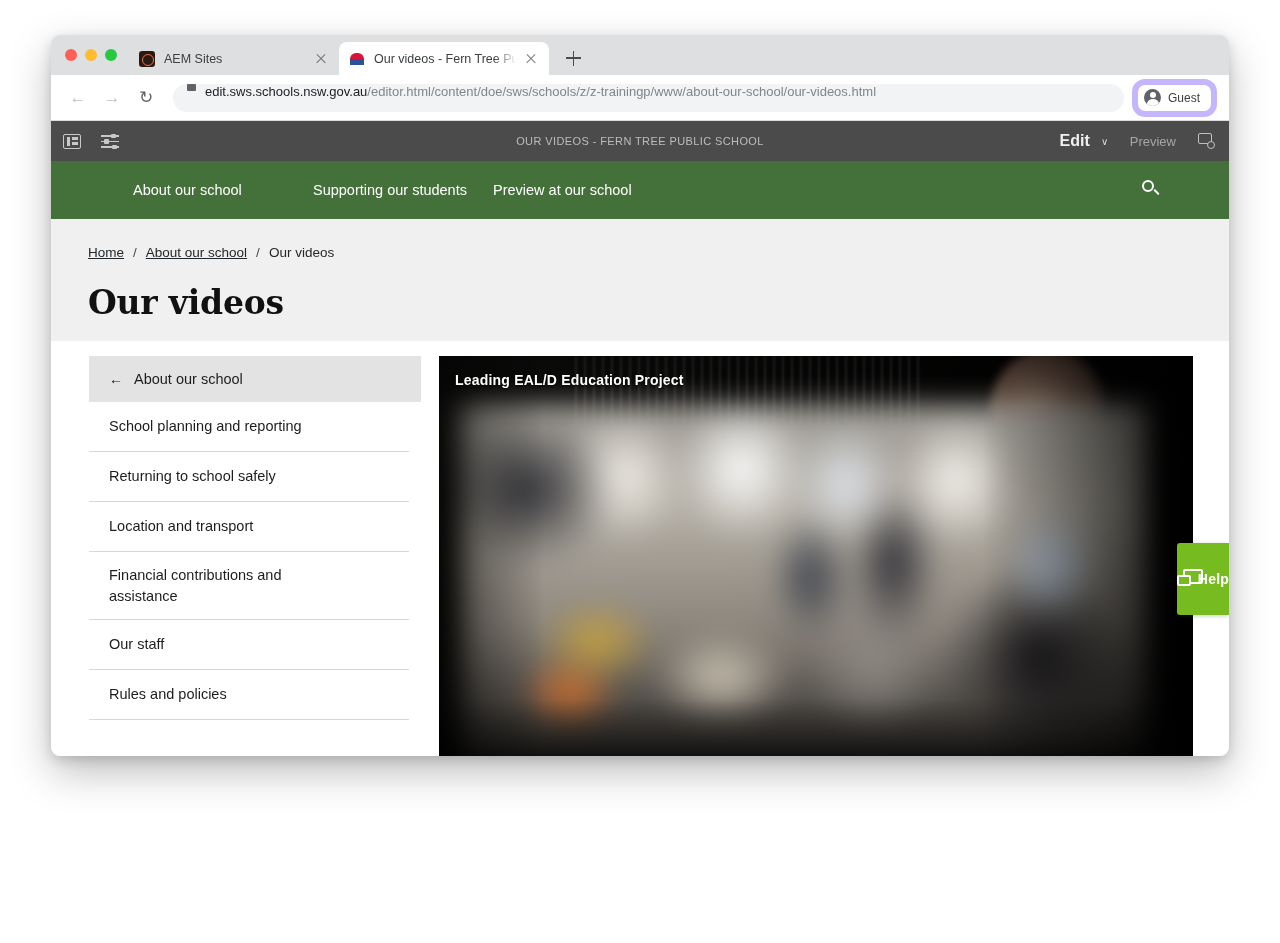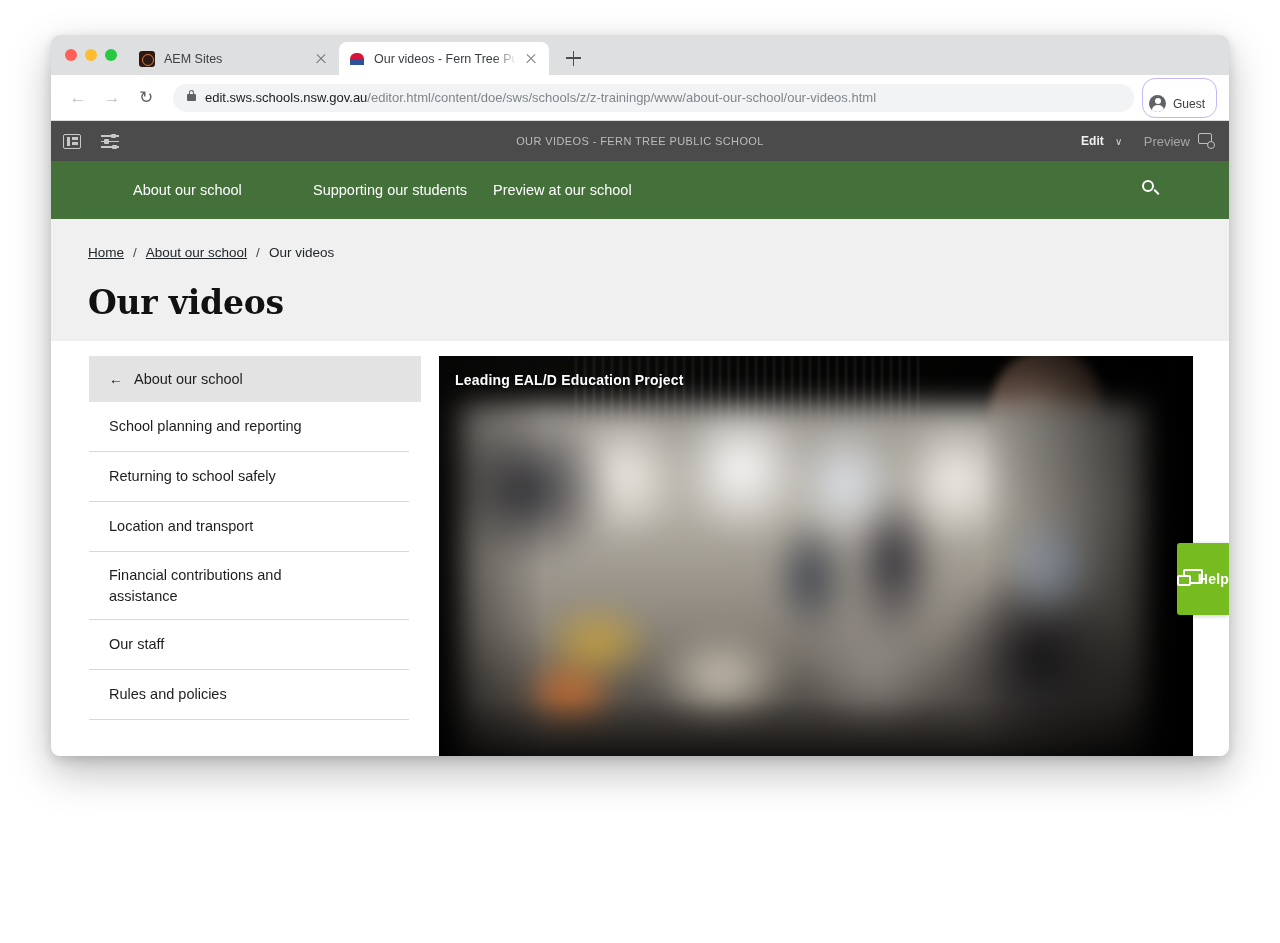--- a/index.html
+++ b/index.html
@@ -163,21 +163,21 @@
     font-size: 17px;
     margin-right: 4px;
   }
   .navbtn.disabled { color: #bdc1c6; }
   .omnibox {
     flex: 1 1 auto;
     height: 28px;
     background: #f1f3f4;
     border-radius: 14px;
     display: flex;
-    align-items: center;
+    align-items: flex-start;
     padding: 0 14px;
     box-sizing: border-box;
     margin: 0 8px;
     font-size: 13px;
     color: #9aa0a6;
     overflow: hidden;
     white-space: nowrap;
   }
   .lock {
     width: 9px; height: 7px;
@@ -196,25 +196,25 @@
     border-bottom: none;
     border-radius: 3px 3px 0 0;
     box-sizing: border-box;
   }
   .url-strong { color: #202124; }
   .url-rest { color: #80868b; }
 
   .guest-pill {
     flex: 0 0 auto;
     height: 26px;
-    border: 1px solid #c4b5fd;
+    border: 6px solid #c4b5fd;
     border-radius: 13px;
     display: flex;
     align-items: center;
-    padding: 12px 11px 0 6px;
+    padding: 0 11px 0 6px;
     font-size: 12px;
     color: #3c4043;
     background: #fff;
   }
   .guest-av {
     width: 17px; height: 17px;
     border-radius: 50%;
     background: #5f6368;
     margin-right: 7px;
     position: relative;
@@ -303,36 +303,36 @@
     pointer-events: none;
   }
   .aem-right {
     margin-left: auto;
     display: flex;
     align-items: center;
     gap: 0;
     padding-right: 14px;
   }
   .aem-edit {
-    font-size: 12px;
+    font-size: 16px;
     color: #f0f0f0;
     font-weight: bold;
     padding: 0 4px;
   }
   .aem-caret {
     width: 22px;
     text-align: center;
     font-size: 10px;
     color: #d6d6d6;
     margin-right: 14px;
   }
   .aem-preview {
     font-size: 13px;
     color: #a6a6a6;
-    margin-right: 8px;
+    margin-right: 22px;
   }
   .ico-note {
     width: 17px; height: 16px;
     position: relative;
   }
   .ico-note::before {
     content: "";
     position: absolute;
     left: 0; top: 0;
     width: 14px; height: 11px;

